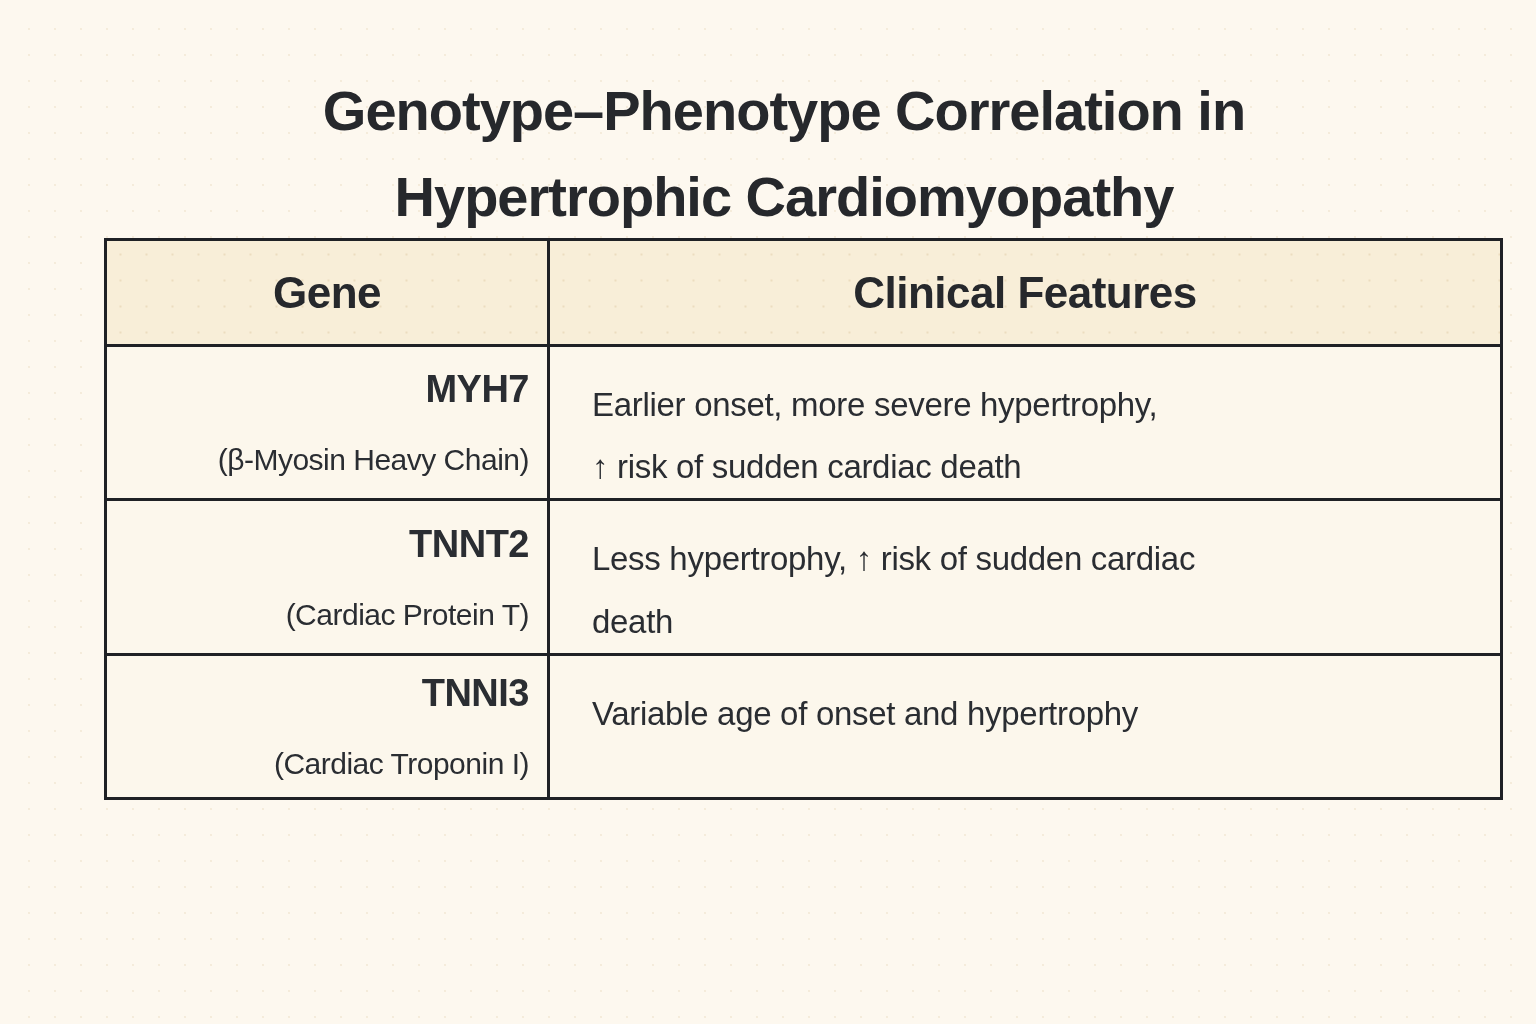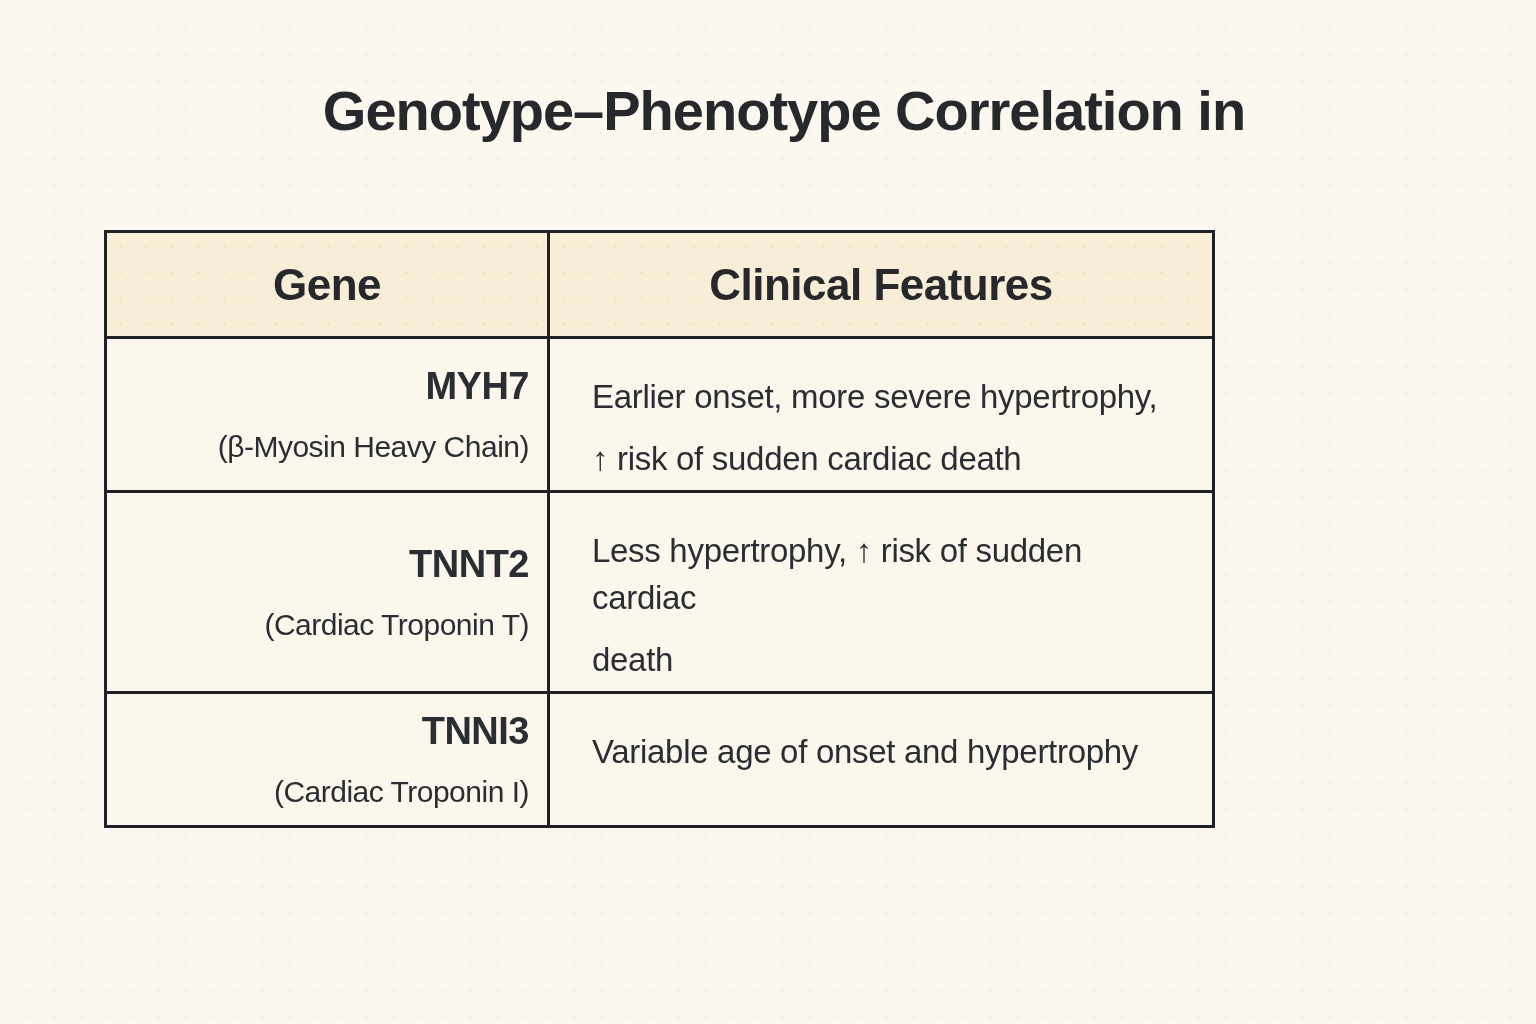--- a/index.html
+++ b/index.html
@@ -29,22 +29,22 @@
     text-align: center;
     color: var(--title);
     font-weight: bold;
     font-size: 56px;
     line-height: 1.25;
     letter-spacing: -1px;
   }
   .title-line { display: block; }
   .gene-table {
     position: absolute;
-    left: 88px; top: 214px;
-    width: 1111px;
+    left: 88px; top: 222px;
+    width: 1399px;
     border-collapse: collapse;
     table-layout: fixed;
     background: var(--cell-bg);
   }
   .gene-table th, .gene-table td {
     border: 3px solid var(--border);
   }
   .gene-table col.col-gene { width: 443px; }
   thead th {
     height: 106px;
@@ -66,40 +66,41 @@
     padding: 8px 10px;
     color: var(--text);
   }
   .gene-name {
     font-size: 38px;
     font-weight: bold;
     letter-spacing: -0.5px;
   }
   .gene-subtitle {
     font-size: 30px;
-    margin-top: 6px;
+    margin-top: 16px;
     letter-spacing: -0.5px;
   }
   td.clinical-cell {
     vertical-align: top;
     padding: 27px 28px 0 34px;
     color: var(--text);
     font-size: 33px;
     line-height: 1.40;
     letter-spacing: -0.3px;
     text-align: left;
   }
 </style>
 </head>
 <body>
 
 <div class="page">
 
   <h1 class="title">
     <span class="title-line">Genotype–Phenotype Correlation in</span>
+    <span class="title-line">Hypertrophic Cardiomyopathy</span>
   </h1>
 
   <table class="gene-table">
     <colgroup>
       <col class="col-gene">
       <col class="col-clinical">
     </colgroup>
     <thead>
       <tr>
         <th>Gene</th>
@@ -113,21 +114,21 @@
           <div class="gene-subtitle">(β-Myosin Heavy Chain)</div>
         </td>
         <td class="clinical-cell">
           <div class="clinical-line">Earlier onset, more severe hypertrophy,</div>
           <div class="clinical-line">↑ risk of sudden cardiac death</div>
         </td>
       </tr>
       <tr>
         <td class="gene-cell">
           <div class="gene-name">TNNT2</div>
-          <div class="gene-subtitle">(Cardiac Troponin T)</div>
+          <div class="gene-subtitle">(Cardiac Protein T)</div>
         </td>
         <td class="clinical-cell">
           <div class="clinical-line">Less hypertrophy, ↑ risk of sudden cardiac</div>
           <div class="clinical-line">death</div>
         </td>
       </tr>
       <tr>
         <td class="gene-cell">
           <div class="gene-name">TNNI3</div>
           <div class="gene-subtitle">(Cardiac Troponin I)</div>

